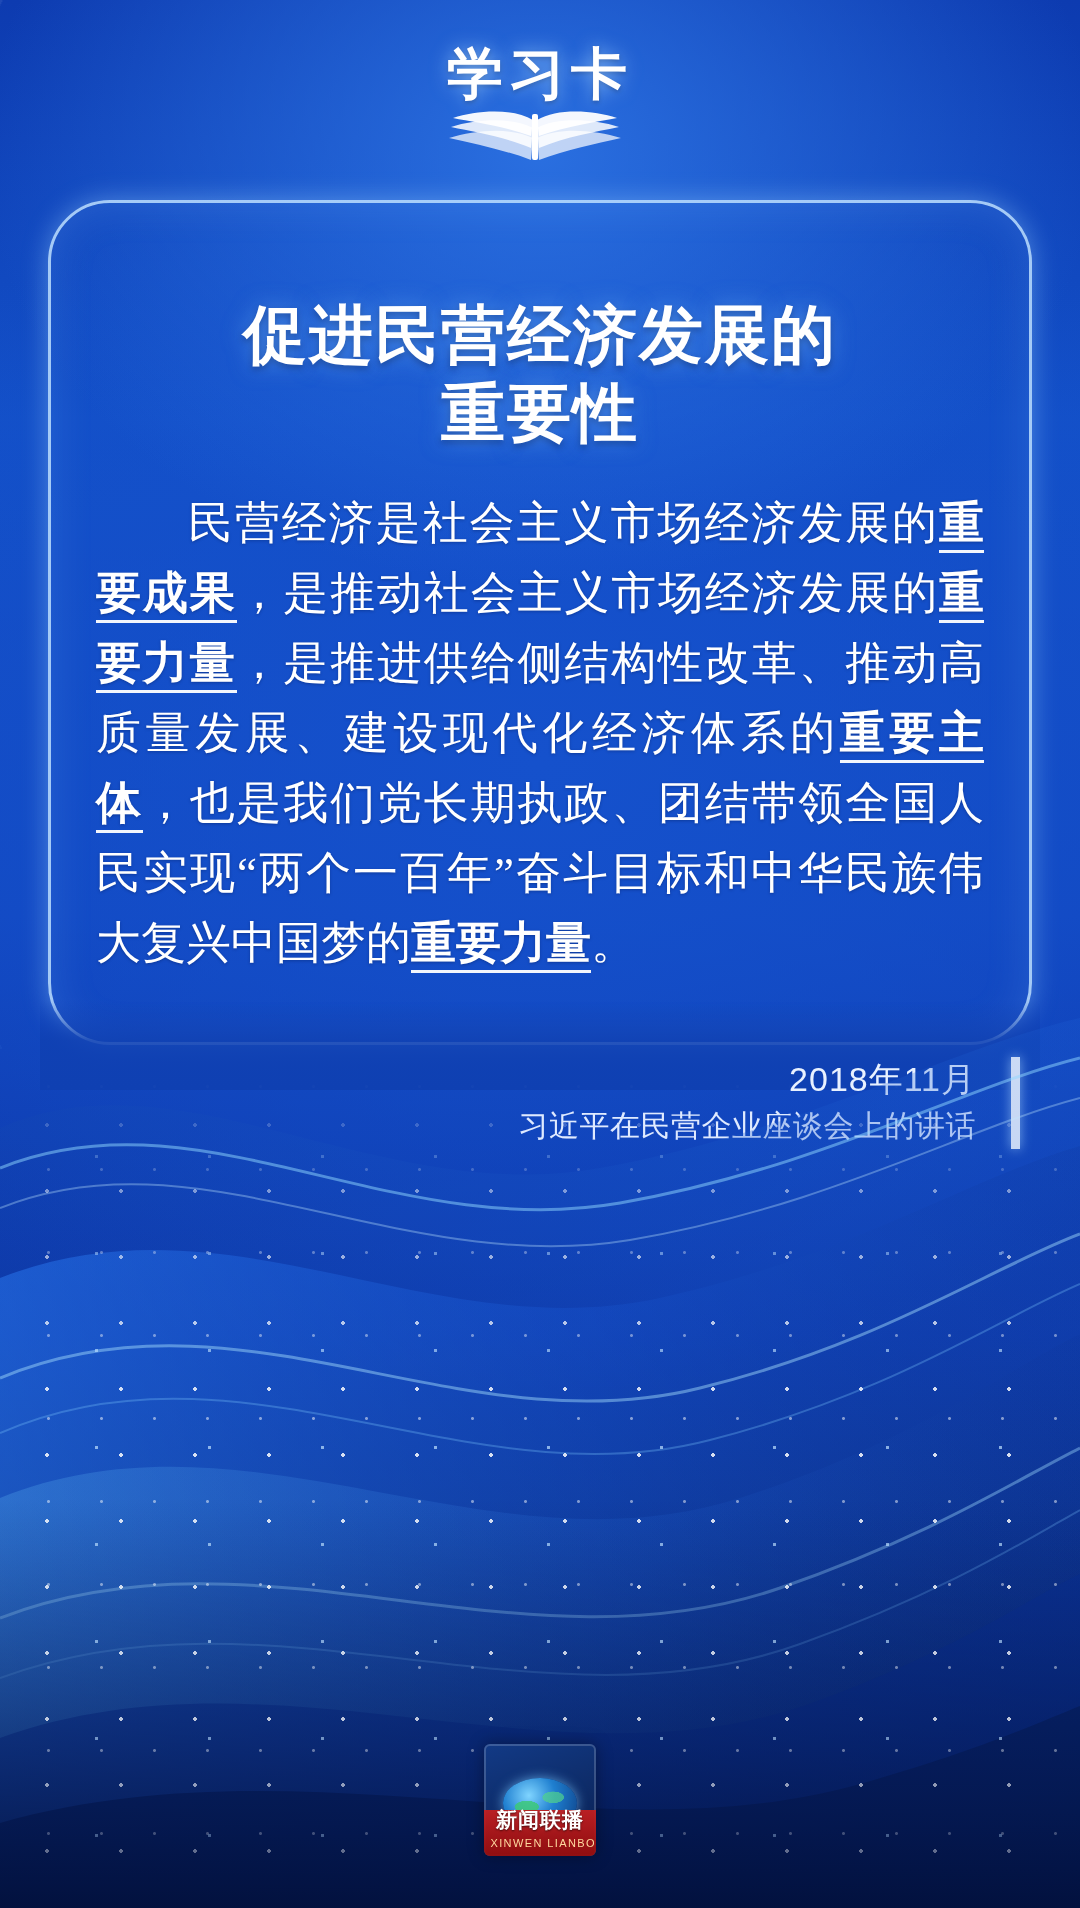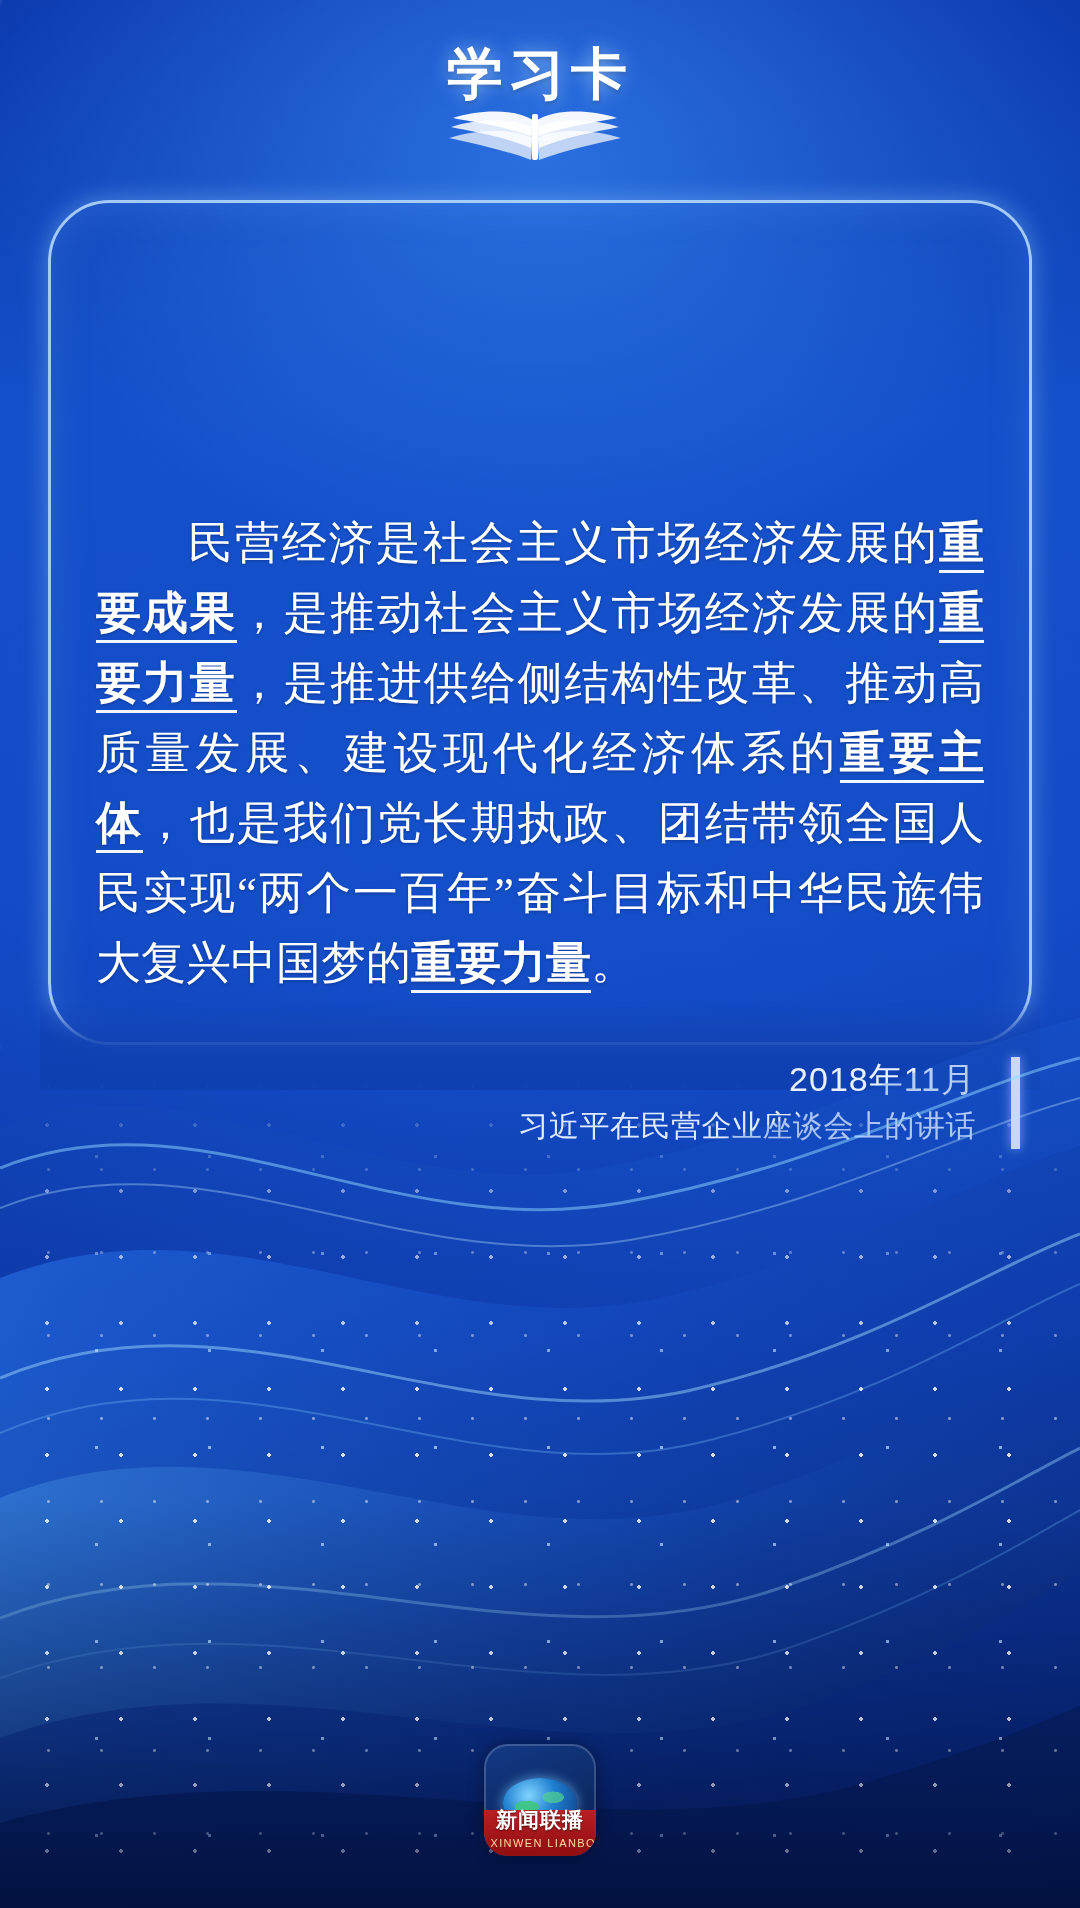--- a/index.html
+++ b/index.html
@@ -103,21 +103,21 @@
     font-size: 64px;
     line-height: 78px;
     letter-spacing: 2px;
     text-shadow: 0 0 22px rgba(120,190,255,0.55), 0 3px 6px rgba(0,20,70,0.45);
   }
   .title .line { display: block; }
 
   
   .body-text {
     position: absolute;
-    top: 508px;
+    top: 488px;
     left: 96px;
     width: 888px;
     color: #ffffff;
     font-family: "Liberation Serif", serif;
     font-size: 45px;
     line-height: 70px;
     text-align: justify;
     text-justify: inter-ideograph;
     text-shadow: 0 1px 3px rgba(0,20,70,0.35);
   }
@@ -190,21 +190,21 @@
   }
 
   
   .badge {
     position: absolute;
     left: 50%;
     transform: translateX(-50%);
     bottom: 52px;
     width: 112px;
     height: 112px;
-    border-radius: 24px;
+    border-radius: 6px;
     background: linear-gradient(160deg, #123a86 0%, #0a1f4e 100%);
     box-shadow: 0 0 16px rgba(0,0,0,0.35), inset 0 0 0 2px rgba(255,255,255,0.18);
     overflow: hidden;
   }
   .badge .globe {
     position: absolute;
     left: 50%;
     top: 34px;
     transform: translateX(-50%);
     width: 74px;
@@ -278,20 +278,24 @@
             <rect x="85" y="8" width="6" height="46" rx="2"></rect>
           </g>
         </svg>
       </div>
     </div>
   </div>
 
   <div class="frame"></div>
   <div class="frame-mask-bottom"></div>
 
+  <div class="title">
+    <span class="line">促进民营经济发展的</span>
+    <span class="line">重要性</span>
+  </div>
 
   <div class="body-text">
     <span class="indent"></span><span>民营经济是社会主义市场经济发展的</span><span class="em">重要成果</span><span>，是推动社会主义市场经济发展的</span><span class="em">重要力量</span><span>，是推进供给侧结构性改革、推动高质量发展、建设现代化经济体系的</span><span class="em">重要主体</span><span>，也是我们党长期执政、团结带领全国人民实现“两个一百年”奋斗目标和中华民族伟大复兴中国梦的</span><span class="em">重要力量</span><span>。</span>
   </div>
 
   <div class="source">
     <div class="date">2018年11月</div>
     <div class="speech">习近平在民营企业座谈会上的讲话</div>
   </div>
   <div class="source-bar"></div>

